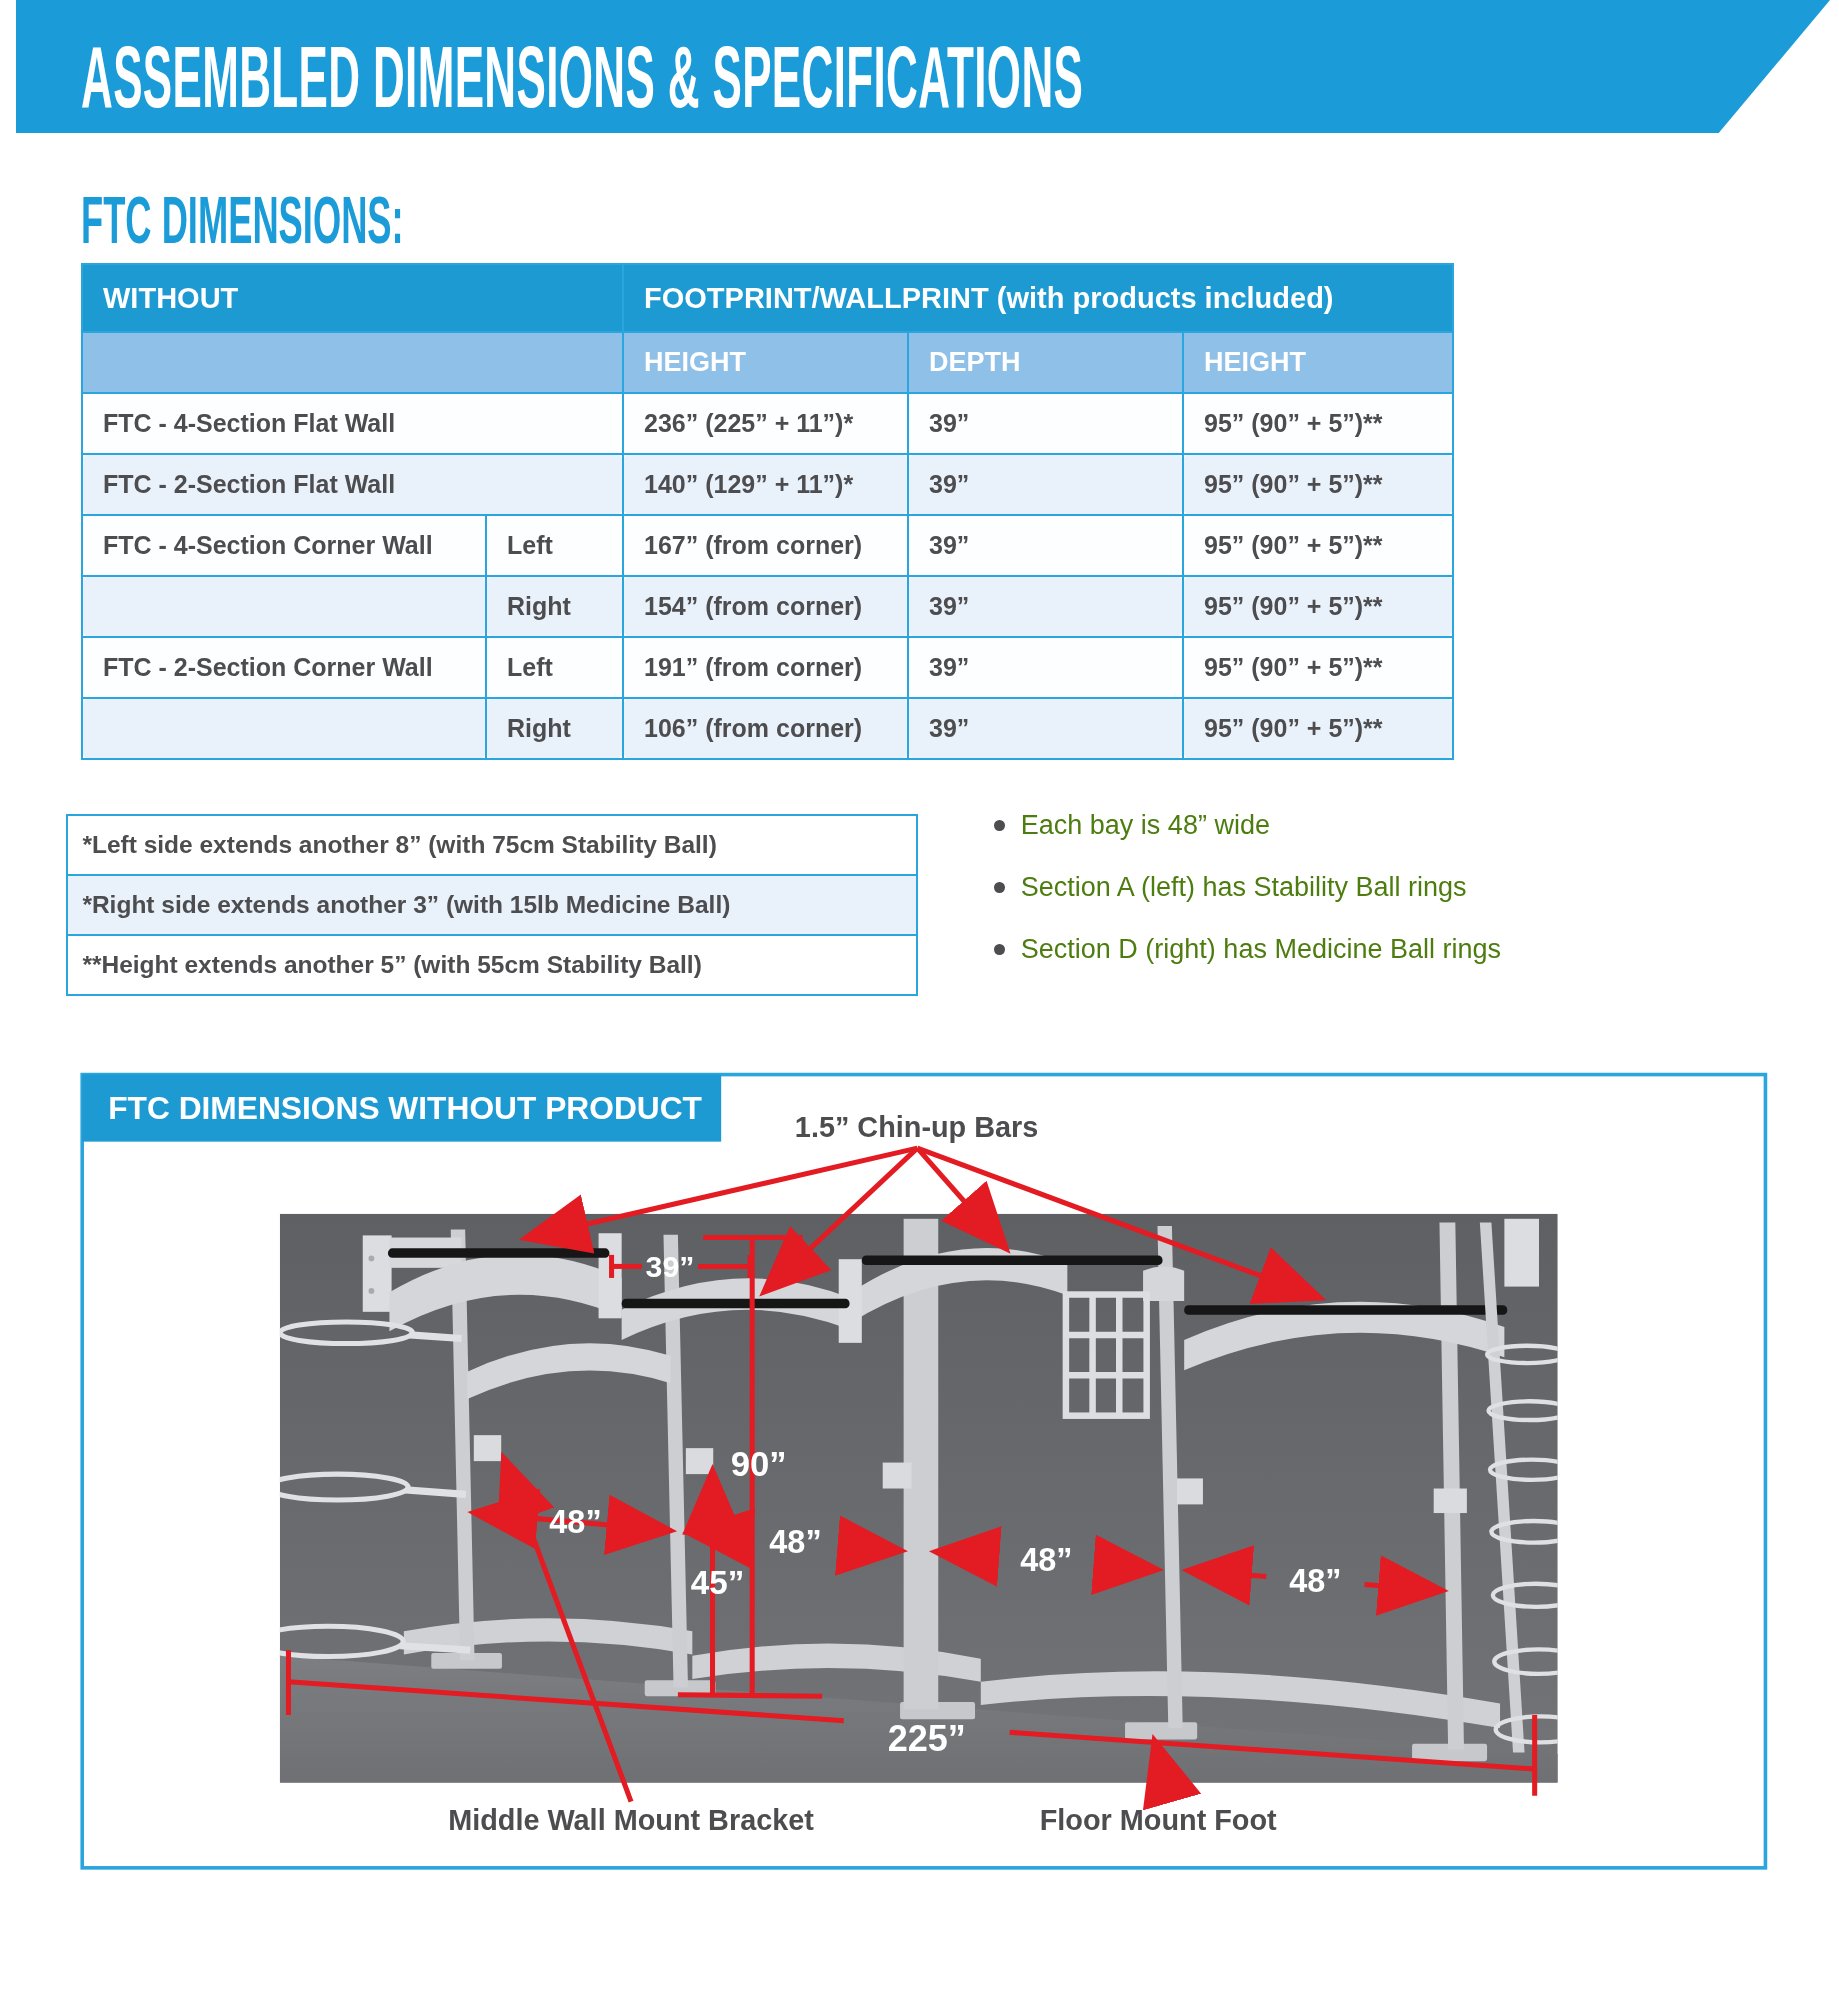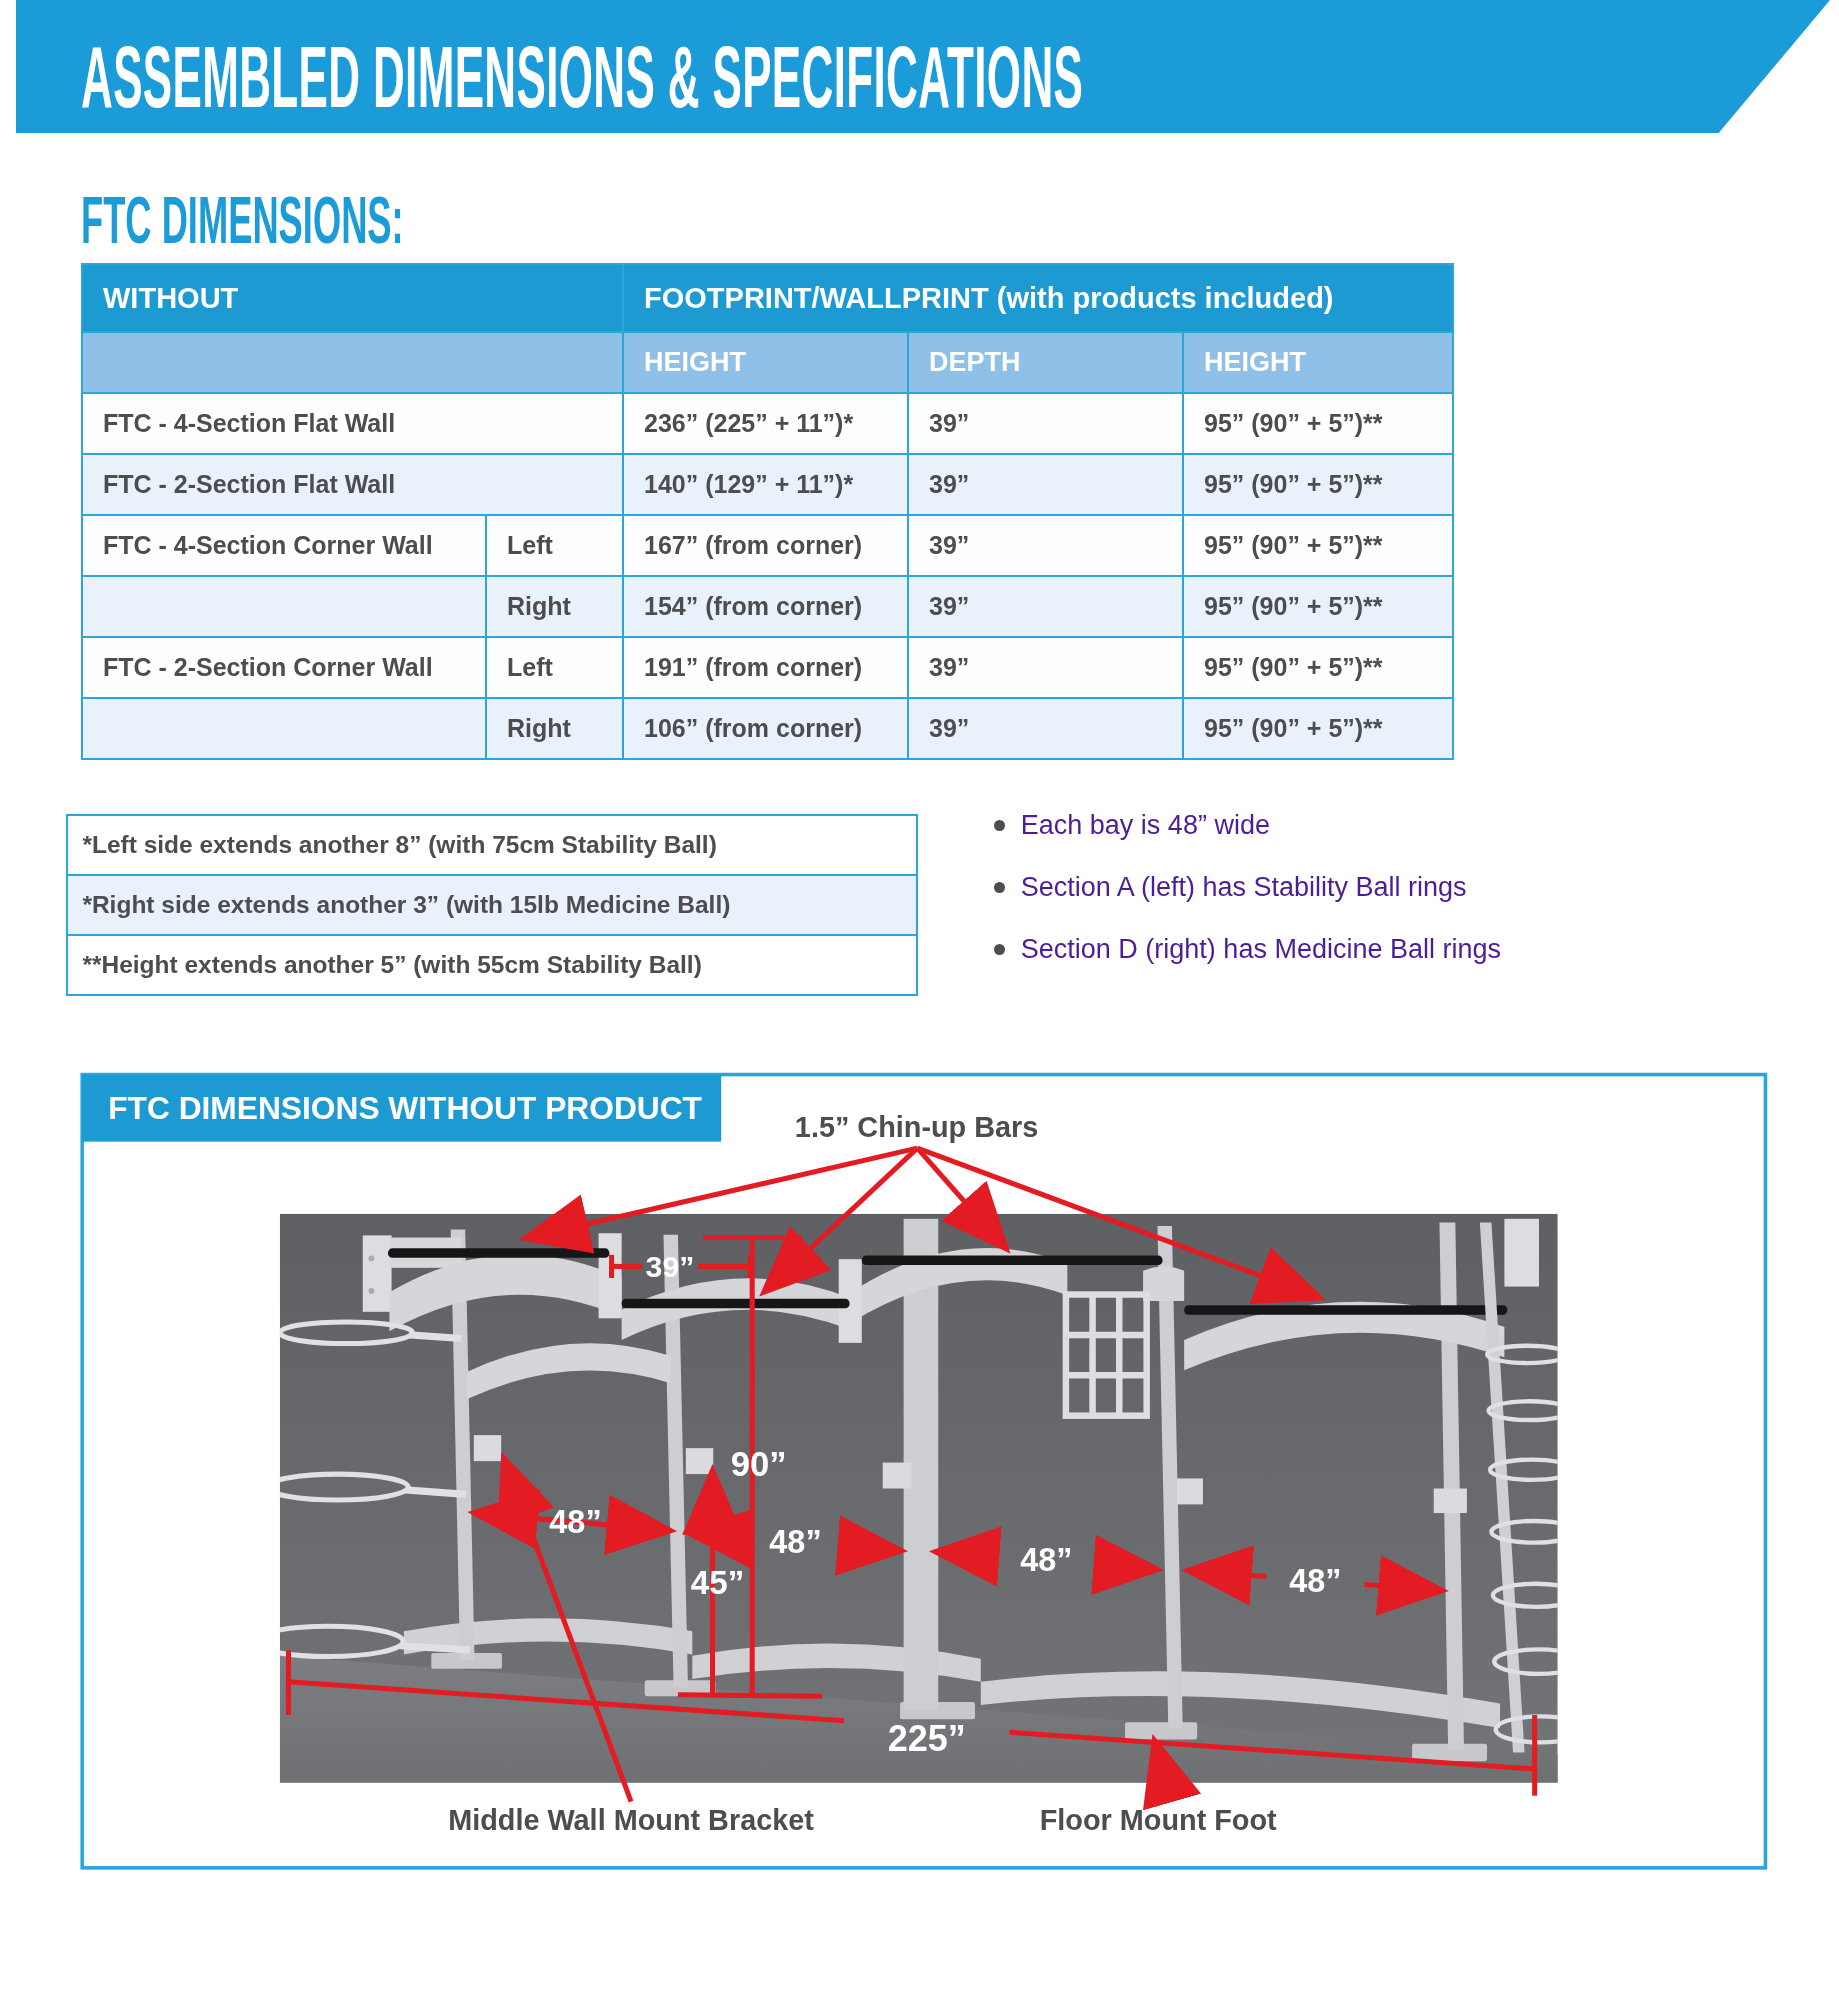--- a/index.html
+++ b/index.html
@@ -26,21 +26,21 @@
   table.spec tr.alt td{background:#e9f1fb;border-radius:8px;}
 
   
   table.notes{left:66px;top:814px;border-collapse:collapse;table-layout:fixed;width:852px;}
   table.notes td{border:2.9px solid #2aa5de;color:#4d4d4f;font-weight:bold;font-size:24.5px;
                  height:58px;padding:0 0 0 14.4px;background:#ffffff;vertical-align:middle;}
   table.notes tr.alt td{background:#e9f1fb;margin-top:48px;}
 
   
   .bullets{left:994px;top:809px;width:757px;}
-  .bullet-item{display:flex;align-items:flex-start;margin-bottom:29px;color:#4c1d95;font-size:27px;line-height:33px;}
+  .bullet-item{display:flex;align-items:flex-start;margin-bottom:29px;color:#4d7c0f;font-size:27px;line-height:33px;}
   .bullet-dot{width:10.8px;height:10.8px;border-radius:50%;background:#4d4d4f;margin:10.8px 16px 0 0;flex:0 0 auto;}
 
   
   svg text{font-family:"Liberation Sans",sans-serif;}
   .svg-bold{font-weight:bold;}
 </style>
 </head>
 <body>
 
 <div class="abs banner">

